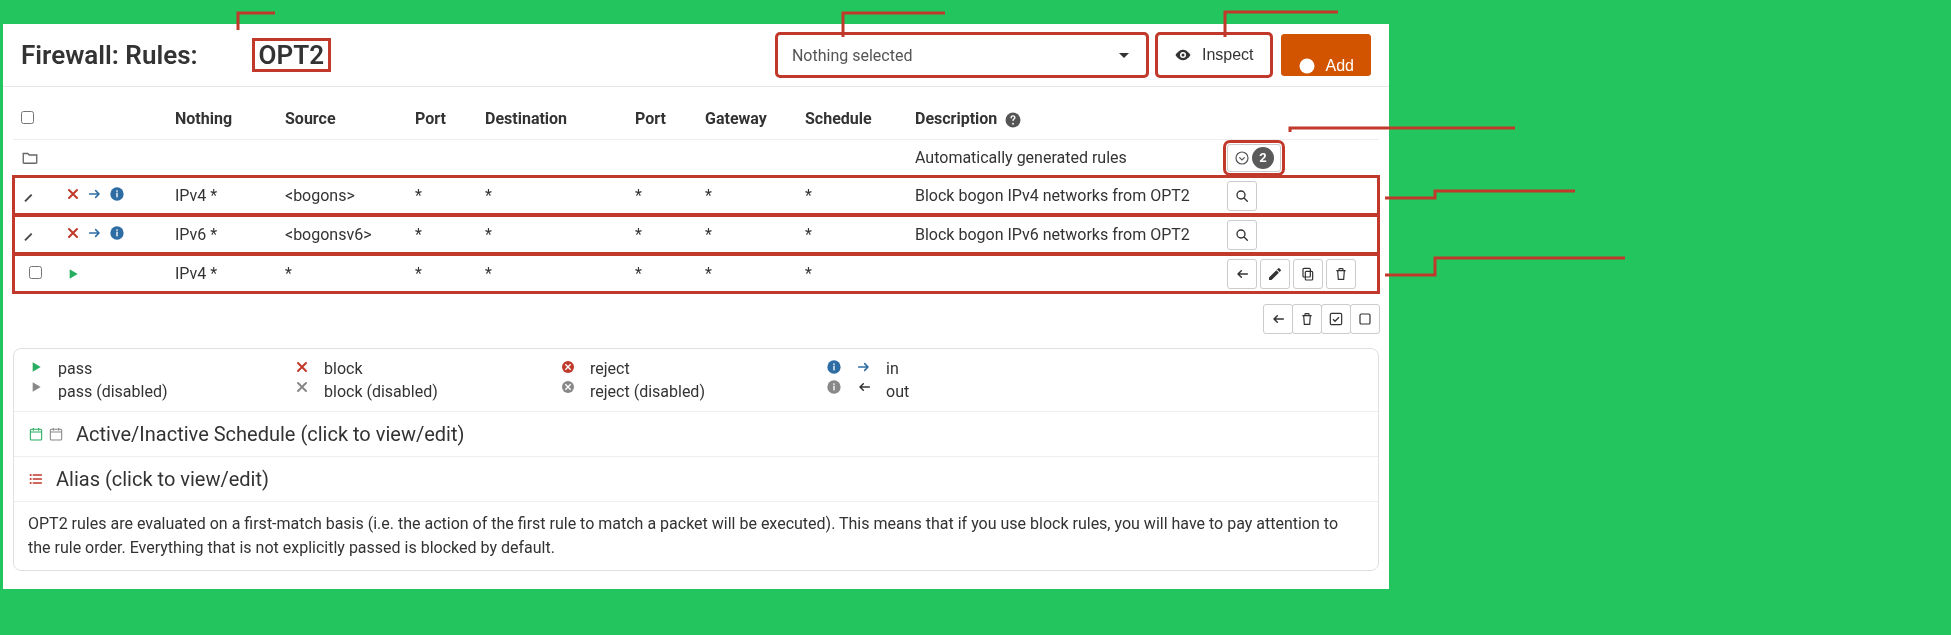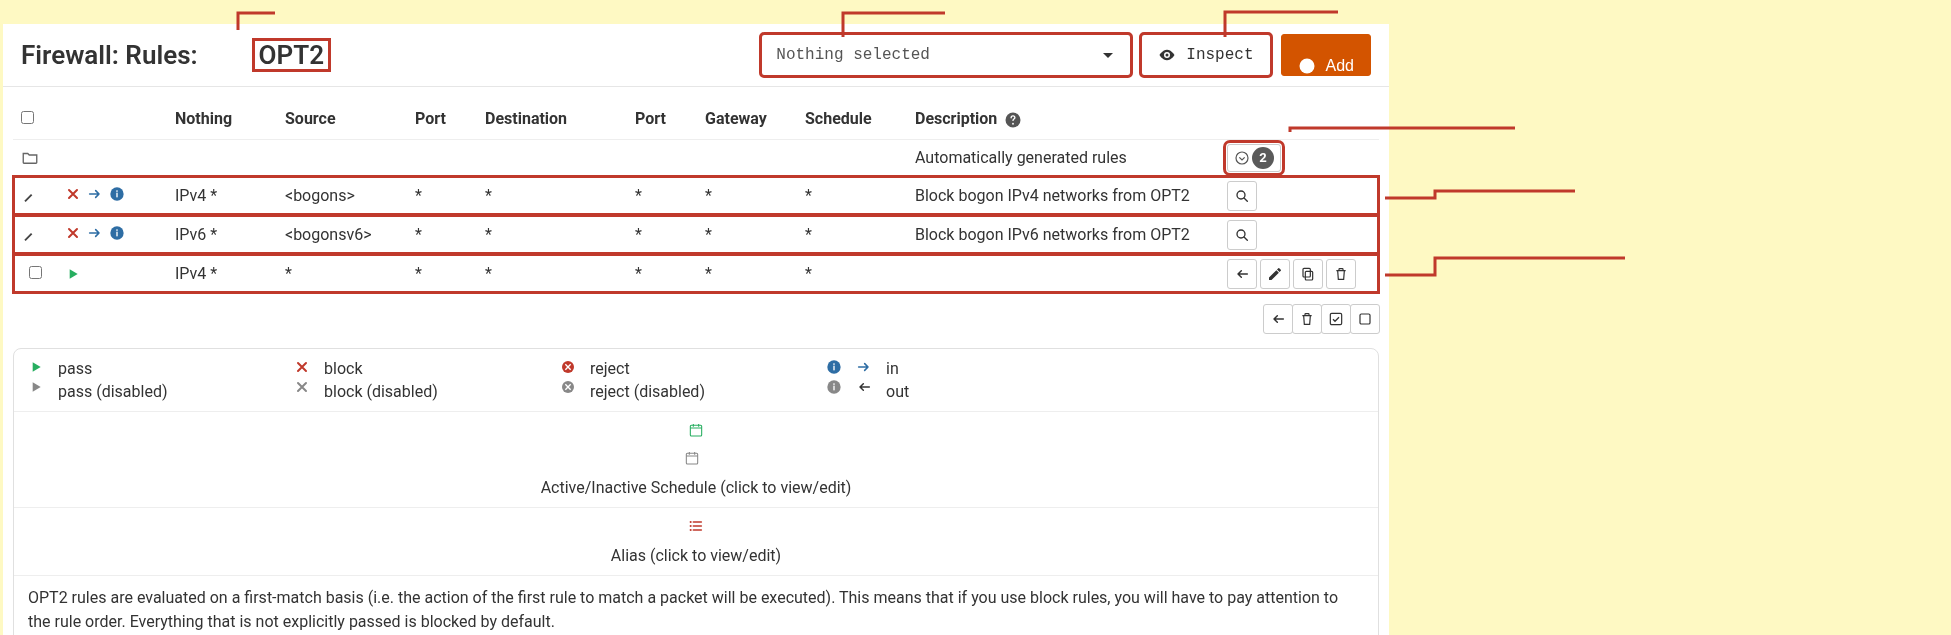--- a/index.html
+++ b/index.html
@@ -7,21 +7,21 @@
       font-family: -apple-system, BlinkMacSystemFont, "Segoe UI", Roboto, "Helvetica Neue", Arial, sans-serif;
       font-size: 16px;
       color: #333;
       background: #000;
       width: 1951px;
     }
     .canvas {
       position: relative;
       width: 1951px;
       height: 635px;
-      background: #fef9c3;
+      background: #22c55e;
     }
     .panel {
       position: absolute;
       left: 3px; top: 24px;
       width: 1386px;
       background: #fff;
     }
     .header-bar {
       display: flex;
       align-items: center;
@@ -56,21 +56,21 @@
       border: 1px solid #ccc;
       border-radius: 3px;
       display: flex;
       align-items: center;
       padding: 0 14px;
       justify-content: space-between;
       font-size: 16px;
       color: #555;
       cursor: pointer;
     }
-    .hl-box { outline: 3px solid #c0392b; outline-offset: -1px; font-family: Liberation Mono, monospace; }
+    .hl-box { outline: 3px solid #c0392b; outline-offset: -1px; }
     .btn {
       height: 42px;
       display: inline-flex;
       align-items: center;
       gap: 10px;
       padding: 0 16px;
       border-radius: 3px;
       font-size: 16px;
       border: 1px solid #ccc;
       background: #fff;
@@ -163,21 +163,21 @@
       border: 1px solid #e0e0e0;
       border-radius: 8px;
     }
     .legend-row1 {
       display: flex;
       padding: 10px 14px;
       border-bottom: 1px solid #eee;
       gap: 6px;
     }
     .legend-col { display: flex; flex-direction: column; gap: 4px; }
-    .legend-item { display: flex; align-items: center; gap: 12px; font-size: 16px; flex-direction: column; }
+    .legend-item { display: flex; align-items: center; gap: 12px; font-size: 20px; }
     .legend-row2, .legend-row3, .legend-row4 {
       padding: 10px 14px;
       border-bottom: 1px solid #eee;
       font-size: 16px;
     }
     .legend-row4 { border-bottom: none; line-height: 1.5; color: #333; }
     .muted { color: #888; }
     .green { color: #27ae60; }
     .red { color: #c0392b; }
     .blue { color: #2e6da4; }

